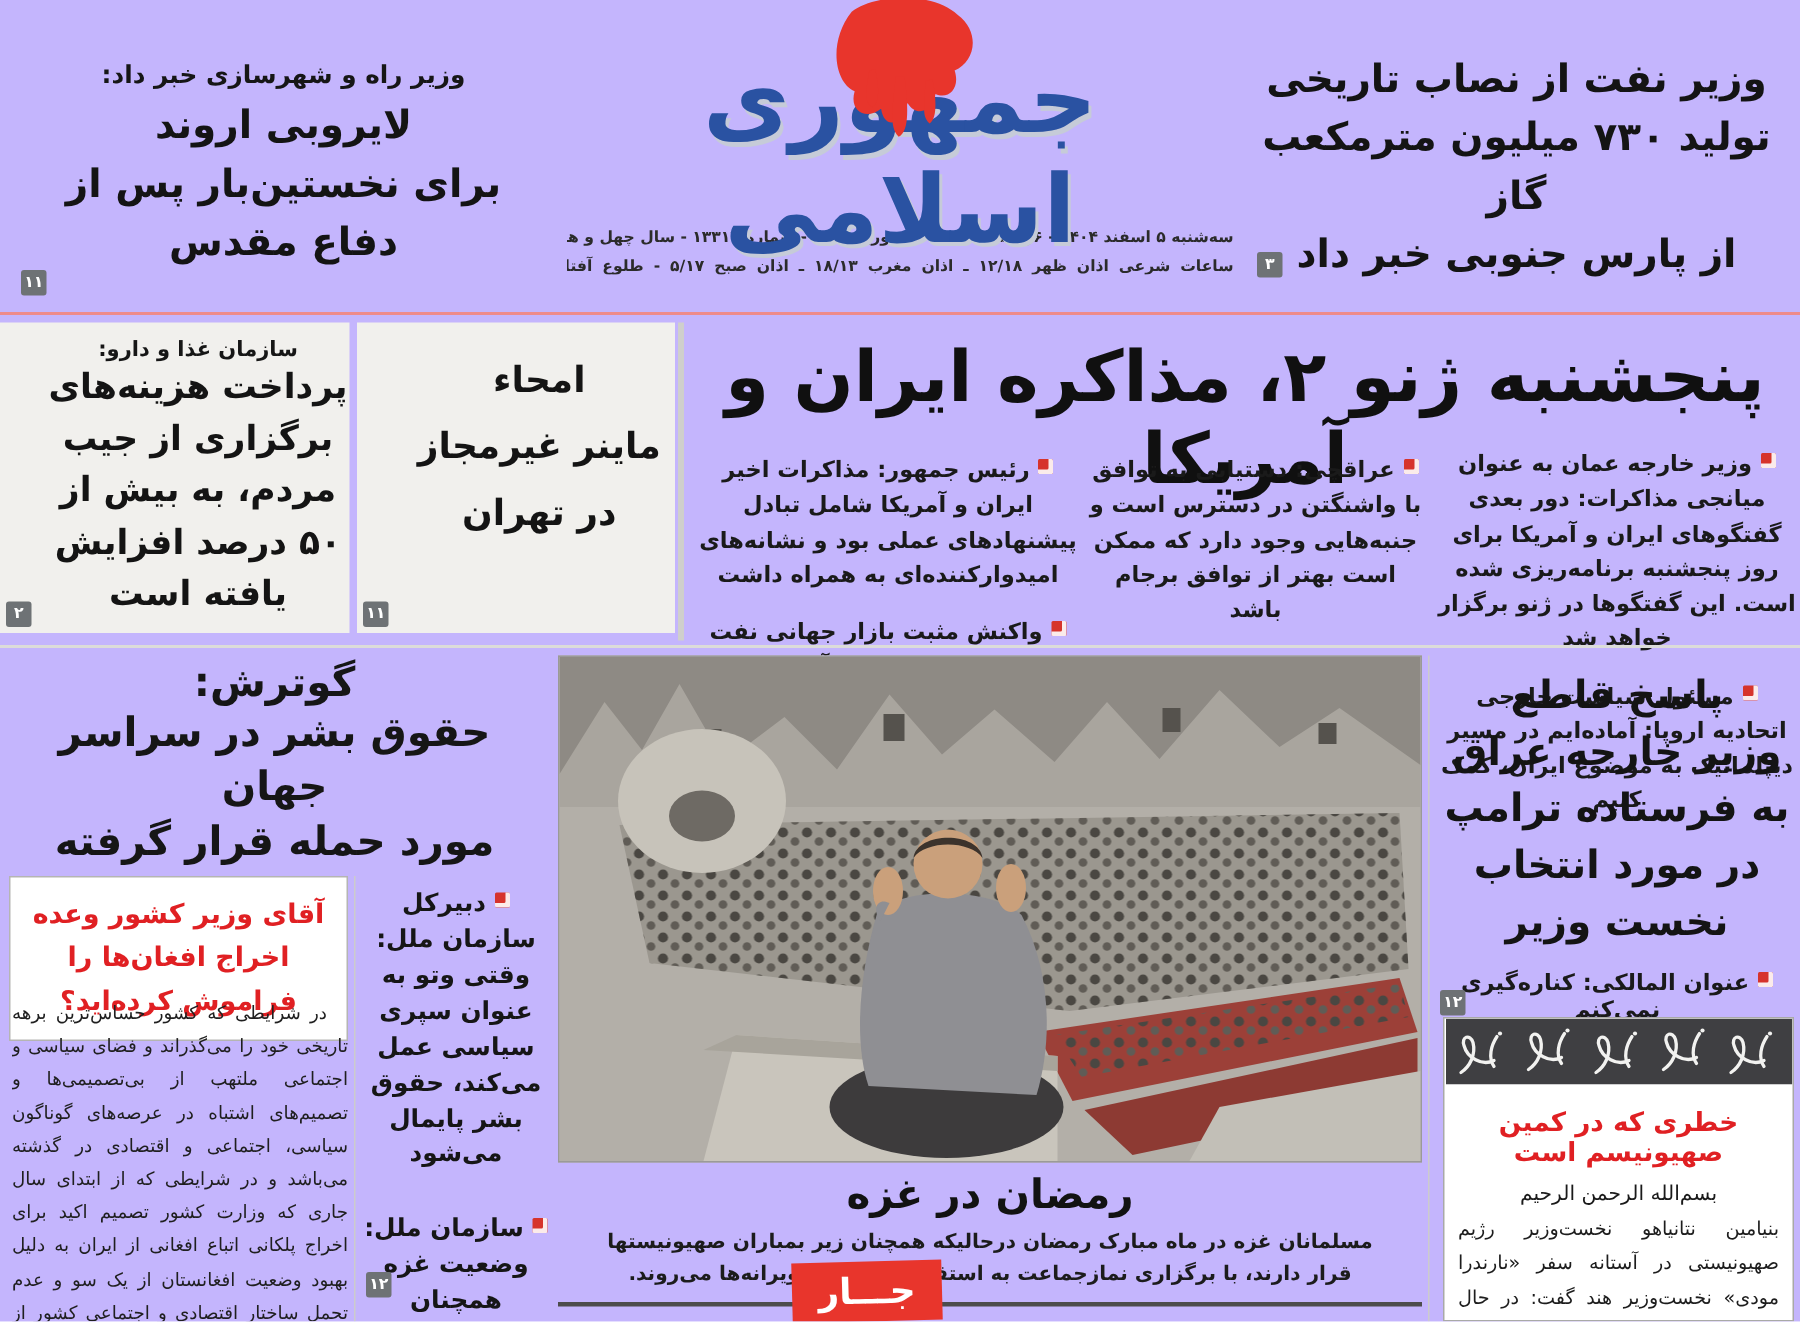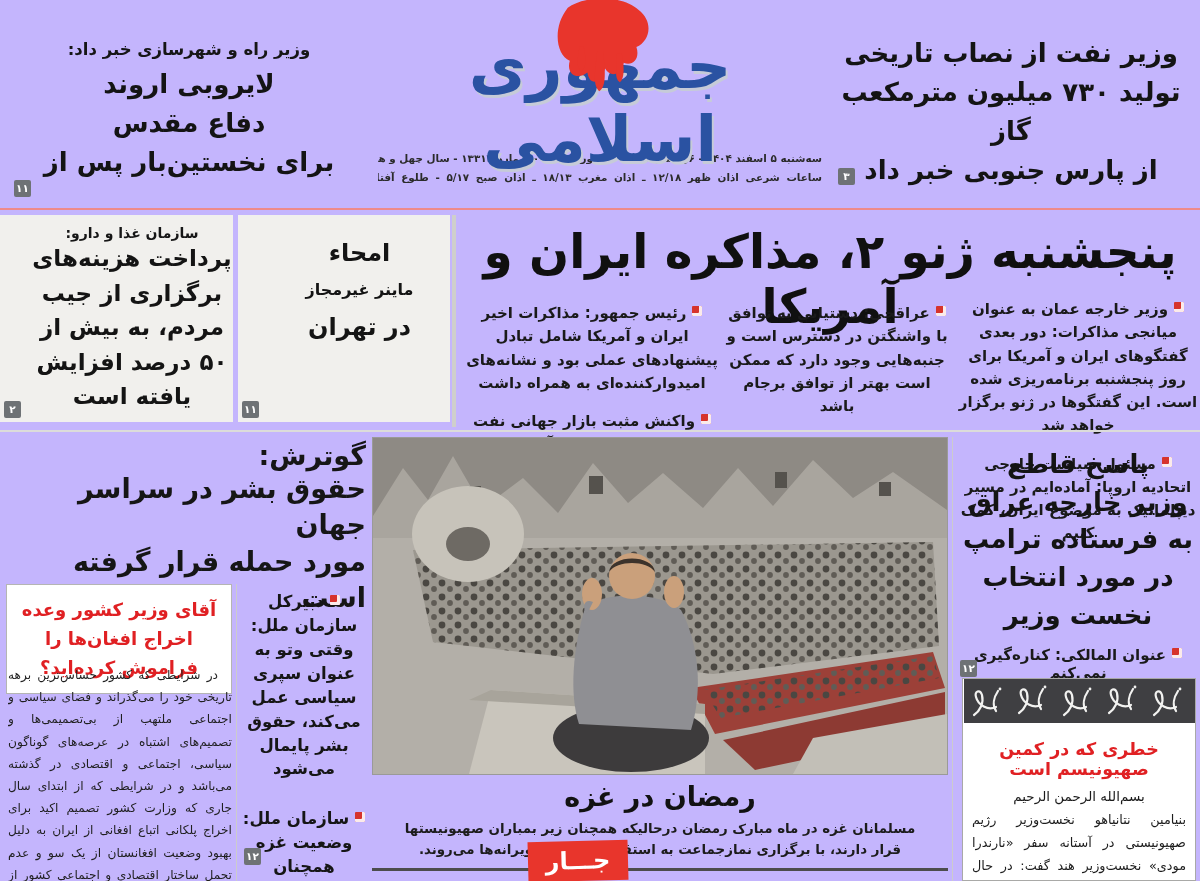--- a/index.html
+++ b/index.html
@@ -1,20 +1,20 @@
 <!DOCTYPE html>
 <html lang="fa" dir="rtl"><head>
 <meta charset="utf-8">
 <style>
   * { margin:0; padding:0; box-sizing:border-box; }
   html,body { background:#ffffff; }
   body { font-family:"DejaVu Sans", sans-serif; }
   .page { position:relative; width:1200px; height:881px; background:#c4b5fd; overflow:hidden; direction:rtl; margin:0 auto; }
   .abs { position:absolute; }
-  .c { }
+  .c { text-align:center; }
   .badge { display:inline-flex; align-items:center; justify-content:center; min-width:17px; height:17px;
            background:#6e7275; color:#fff; font-size:10.5px; font-weight:bold; border-radius:2px; padding:0 2px; line-height:1; }
   .bullet { display:inline-block; width:10px; height:10px; background:#d6332c; border-radius:1px;
             margin-left:6px; vertical-align:2px; box-shadow: inset -3px -3px 0 rgba(255,255,255,.9); }
   .headline { font-weight:bold; color:#161616; }
   .kicker { font-weight:bold; color:#161616; }
   .rule-h { position:absolute; }
   .rule-v { position:absolute; }
   
   .top-article { text-align:center; }
@@ -46,22 +46,22 @@
   .editorial-body { font-size:12.8px; line-height:1.78; color:#1d1d1d; text-align:justify; text-align-last:right; padding:0 9px; }
 </style>
 </head>
 <body>
 
 <div class="page">
 
   <div class="abs top-article" style="left:8px; top:40px; width:362px;">
     <div class="kicker">وزیر راه و شهرسازی خبر داد:</div>
     <div class="h-line">لایروبی اروند</div>
+    <div class="h-line">برای نخستین‌بار پس از</div>
     <div class="h-line">دفاع مقدس</div>
-    <div class="h-line">برای نخستین‌بار پس از</div>
     <span class="badge abs" style="left:6px; top:140px;">۱۱</span>
   </div>
 
   <div class="abs" style="left:378px; top:0; width:444px;">
     <div style="position:relative; height:148px;">
       <svg class="abs" style="left:168px; top:0; width:122px; height:98px; z-index:3;" viewBox="0 0 120 100">
         <path d="M20,8 C35,-4 75,-6 92,10 C108,22 104,42 90,48 C94,60 86,68 77,64 C75,76 64,80 58,70 C54,86 42,88 40,74 C30,82 18,76 22,62 C8,56 4,28 20,8 Z" fill="#e8352c"></path>
         <path d="M50,52 C48,72 45,86 52,93 C60,89 58,70 56,52 Z" fill="#e8352c"></path>
         <path d="M70,55 C70,70 67,79 73,84 C79,80 77,64 75,54 Z" fill="#e8352c"></path>
         <path d="M32,48 C30,60 28,69 34,73 C40,69 38,56 36,47 Z" fill="#e8352c"></path>
@@ -86,21 +86,21 @@
     <div class="h-line" style="font-size:23px; line-height:1.5;">پرداخت هزینه‌های</div>
     <div class="h-line" style="font-size:23px; line-height:1.5;">برگزاری از جیب</div>
     <div class="h-line" style="font-size:23px; line-height:1.5;">مردم، به بیش از</div>
     <div class="h-line" style="font-size:23px; line-height:1.5;">۵۰ درصد افزایش</div>
     <div class="h-line" style="font-size:23px; line-height:1.5;">یافته است</div>
     <span class="badge abs" style="left:4px; bottom:4px;">۲</span>
   </div>
 
   <div class="abs panel" style="left:238px; top:215px; width:212px; height:207px; padding-top:16px; text-align:center;">
     <div class="h-line" style="font-size:24px; line-height:1.85;">امحاء</div>
-    <div class="h-line" style="font-size:16px; line-height:1.85;">ماینر غیرمجاز</div>
+    <div class="h-line" style="font-size:24px; line-height:1.85;">ماینر غیرمجاز</div>
     <div class="h-line" style="font-size:24px; line-height:1.85;">در تهران</div>
     <span class="badge abs" style="left:4px; bottom:4px;">۱۱</span>
   </div>
 
   <div class="rule-v" style="left:452px; top:215px; width:4px; height:212px; background:#cfcfcc;"></div>
 
   <div class="abs lead-headline" style="left:462px; top:224px; width:736px;">پنجشنبه ژنو ۲، مذاکره ایران و آمریکا</div>
 
   <div class="abs" style="left:958px; top:298px; width:240px;">
     <div class="lead-item"><span class="bullet"></span><span>وزیر خارجه عمان به عنوان میانجی مذاکرات: دور بعدی گفتگوهای ایران و آمریکا برای روز پنجشنبه برنامه‌ریزی شده است. این گفتگوها در ژنو برگزار خواهد شد</span></div>

